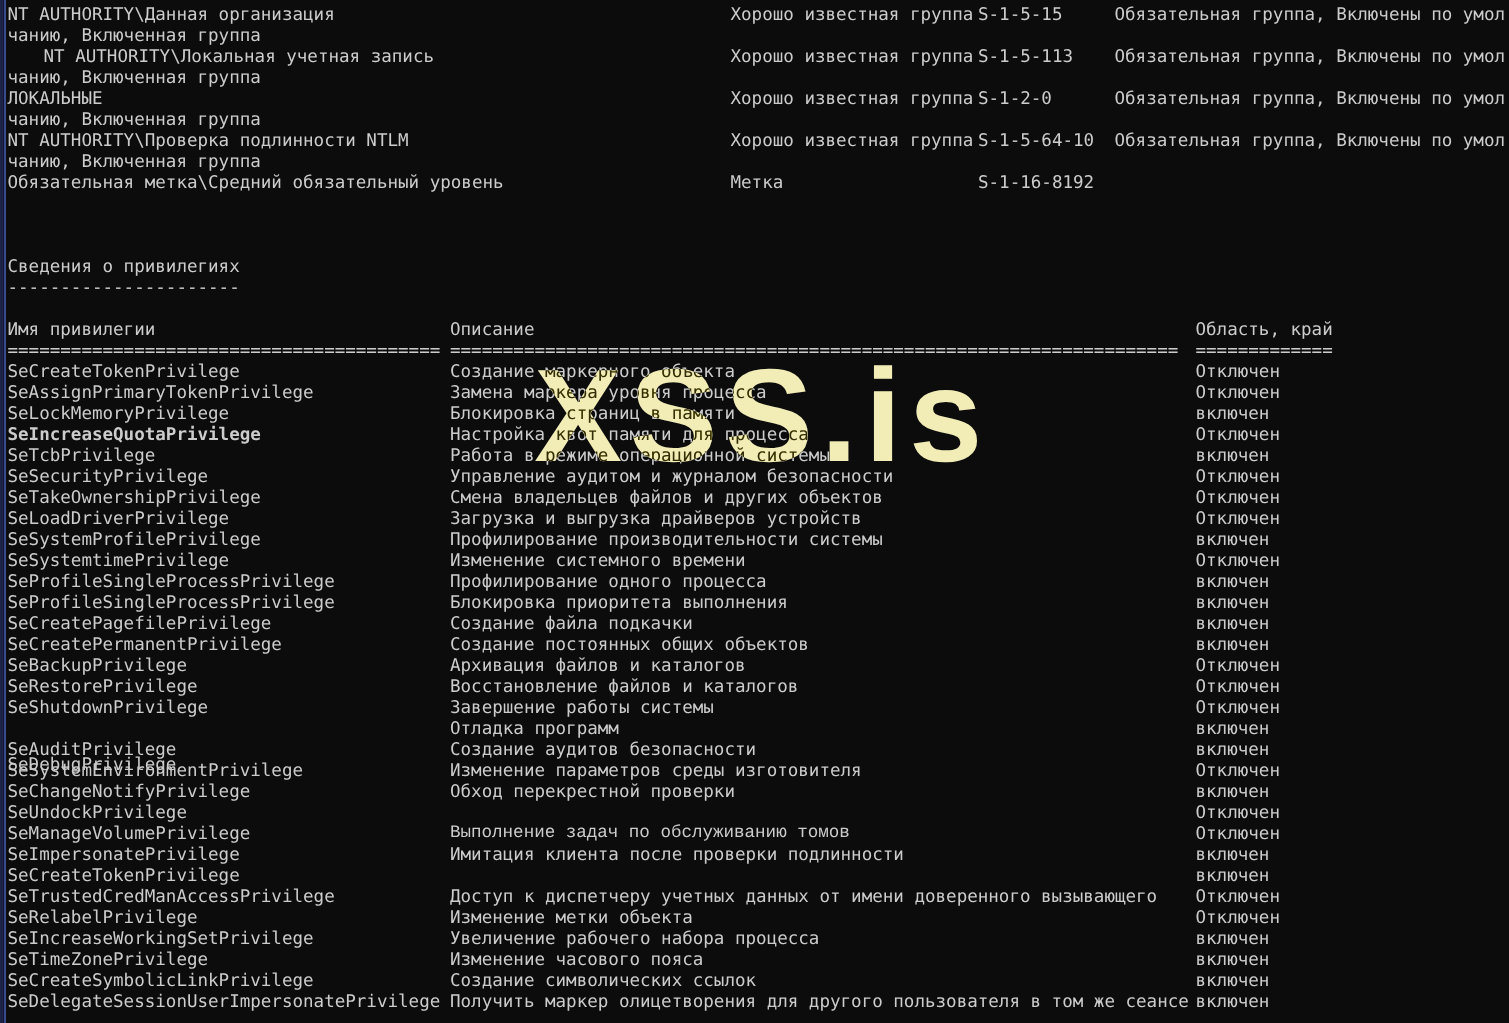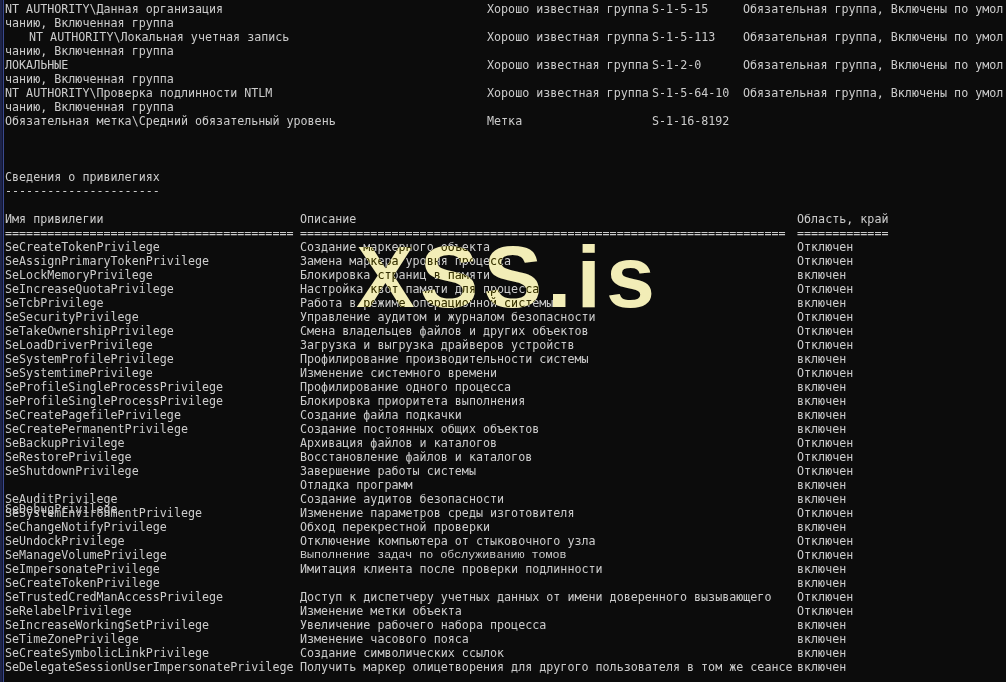--- a/index.html
+++ b/index.html
@@ -67,39 +67,39 @@
       <div class="line"></div>
       <div class="line"></div>
       <div class="line"><span style="left: 0px;">Сведения о привилегиях</span></div>
       <div class="line"><span style="left: 0px;">----------------------</span></div>
       <div class="line"></div>
       <div class="line"><span style="left: 0px;">Имя привилегии</span><span style="left: 295px;">Описание</span><span style="left: 792px;">Область, край</span></div>
       <div class="line"><span style="left: 0px;">=========================================</span><span style="left: 295px;">=====================================================================</span><span style="left: 792px;">=============</span></div>
       <div class="line"><span style="left: 0px;">SeCreateTokenPrivilege</span><span style="left: 295px;">Создание маркерного объекта</span><span style="left: 792px;">Отключен</span></div>
       <div class="line"><span style="left: 0px;">SeAssignPrimaryTokenPrivilege</span><span style="left: 295px;">Замена маркера уровня процесса</span><span style="left: 792px;">Отключен</span></div>
       <div class="line"><span style="left: 0px;">SeLockMemoryPrivilege</span><span style="left: 295px;">Блокировка страниц в памяти</span><span style="left: 792px;">включен</span></div>
-      <div class="line"><span style="left: 0px;">SeIncreaseQuotaPrivilege</span><span style="left: 295px;">Настройка квот памяти для процесса</span><span style="left: 792px;">Отключен</span></div>
+      <div class="line"><span style="left: 0px; font-weight: bold;">SeIncreaseQuotaPrivilege</span><span style="left: 295px;">Настройка квот памяти для процесса</span><span style="left: 792px;">Отключен</span></div>
       <div class="line"><span style="left: 0px;">SeTcbPrivilege</span><span style="left: 295px;">Работа в режиме операционной системы</span><span style="left: 792px;">включен</span></div>
       <div class="line"><span style="left: 0px;">SeSecurityPrivilege</span><span style="left: 295px;">Управление аудитом и журналом безопасности</span><span style="left: 792px;">Отключен</span></div>
       <div class="line"><span style="left: 0px;">SeTakeOwnershipPrivilege</span><span style="left: 295px;">Смена владельцев файлов и других объектов</span><span style="left: 792px;">Отключен</span></div>
       <div class="line"><span style="left: 0px;">SeLoadDriverPrivilege</span><span style="left: 295px;">Загрузка и выгрузка драйверов устройств</span><span style="left: 792px;">Отключен</span></div>
       <div class="line"><span style="left: 0px;">SeSystemProfilePrivilege</span><span style="left: 295px;">Профилирование производительности системы</span><span style="left: 792px;">включен</span></div>
       <div class="line"><span style="left: 0px;">SeSystemtimePrivilege</span><span style="left: 295px;">Изменение системного времени</span><span style="left: 792px;">Отключен</span></div>
       <div class="line"><span style="left: 0px;">SeProfileSingleProcessPrivilege</span><span style="left: 295px;">Профилирование одного процесса</span><span style="left: 792px;">включен</span></div>
       <div class="line"><span style="left: 0px;">SeProfileSingleProcessPrivilege</span><span style="left: 295px;">Блокировка приоритета выполнения</span><span style="left: 792px;">включен</span></div>
       <div class="line"><span style="left: 0px;">SeCreatePagefilePrivilege</span><span style="left: 295px;">Создание файла подкачки</span><span style="left: 792px;">включен</span></div>
       <div class="line"><span style="left: 0px;">SeCreatePermanentPrivilege</span><span style="left: 295px;">Создание постоянных общих объектов</span><span style="left: 792px;">включен</span></div>
       <div class="line"><span style="left: 0px;">SeBackupPrivilege</span><span style="left: 295px;">Архивация файлов и каталогов</span><span style="left: 792px;">Отключен</span></div>
       <div class="line"><span style="left: 0px;">SeRestorePrivilege</span><span style="left: 295px;">Восстановление файлов и каталогов</span><span style="left: 792px;">Отключен</span></div>
       <div class="line"><span style="left: 0px;">SeShutdownPrivilege</span><span style="left: 295px;">Завершение работы системы</span><span style="left: 792px;">Отключен</span></div>
       <div class="line"><span style="left: 0px; margin-top: 24px;">SeDebugPrivilege</span><span style="left: 295px;">Отладка программ</span><span style="left: 792px;">включен</span></div>
       <div class="line"><span style="left: 0px;">SeAuditPrivilege</span><span style="left: 295px;">Создание аудитов безопасности</span><span style="left: 792px;">включен</span></div>
       <div class="line"><span style="left: 0px;">SeSystemEnvironmentPrivilege</span><span style="left: 295px;">Изменение параметров среды изготовителя</span><span style="left: 792px;">Отключен</span></div>
       <div class="line"><span style="left: 0px;">SeChangeNotifyPrivilege</span><span style="left: 295px;">Обход перекрестной проверки</span><span style="left: 792px;">включен</span></div>
-      <div class="line"><span style="left: 0px;">SeUndockPrivilege</span><span style="left: 295px;">Отключение компьютера от стыковочного узла</span><span style="left: 792px;">Отключен</span></div>
+      <div class="line"><span style="left: 0px;">SeUndockPrivilege</span><span style="left: 792px;">Отключен</span></div>
       <div class="line"><span style="left: 0px;">SeManageVolumePrivilege</span><span style="left: 295px; font-family: Liberation Mono, monospace;">Выполнение задач по обслуживанию томов</span><span style="left: 792px;">Отключен</span></div>
       <div class="line"><span style="left: 0px;">SeImpersonatePrivilege</span><span style="left: 295px;">Имитация клиента после проверки подлинности</span><span style="left: 792px;">включен</span></div>
       <div class="line"><span style="left: 0px;">SeCreateTokenPrivilege</span><span style="left: 792px;">включен</span></div>
       <div class="line"><span style="left: 0px;">SeTrustedCredManAccessPrivilege</span><span style="left: 295px;">Доступ к диспетчеру учетных данных от имени доверенного вызывающего</span><span style="left: 792px;">Отключен</span></div>
       <div class="line"><span style="left: 0px;">SeRelabelPrivilege</span><span style="left: 295px;">Изменение метки объекта</span><span style="left: 792px;">Отключен</span></div>
       <div class="line"><span style="left: 0px;">SeIncreaseWorkingSetPrivilege</span><span style="left: 295px;">Увеличение рабочего набора процесса</span><span style="left: 792px;">включен</span></div>
       <div class="line"><span style="left: 0px;">SeTimeZonePrivilege</span><span style="left: 295px;">Изменение часового пояса</span><span style="left: 792px;">включен</span></div>
       <div class="line"><span style="left: 0px;">SeCreateSymbolicLinkPrivilege</span><span style="left: 295px;">Создание символических ссылок</span><span style="left: 792px;">включен</span></div>
       <div class="line"><span style="left: 0px;">SeDelegateSessionUserImpersonatePrivilege</span><span style="left: 295px;">Получить маркер олицетворения для другого пользователя в том же сеансе</span><span style="left: 792px;">включен</span></div>
     </div>

